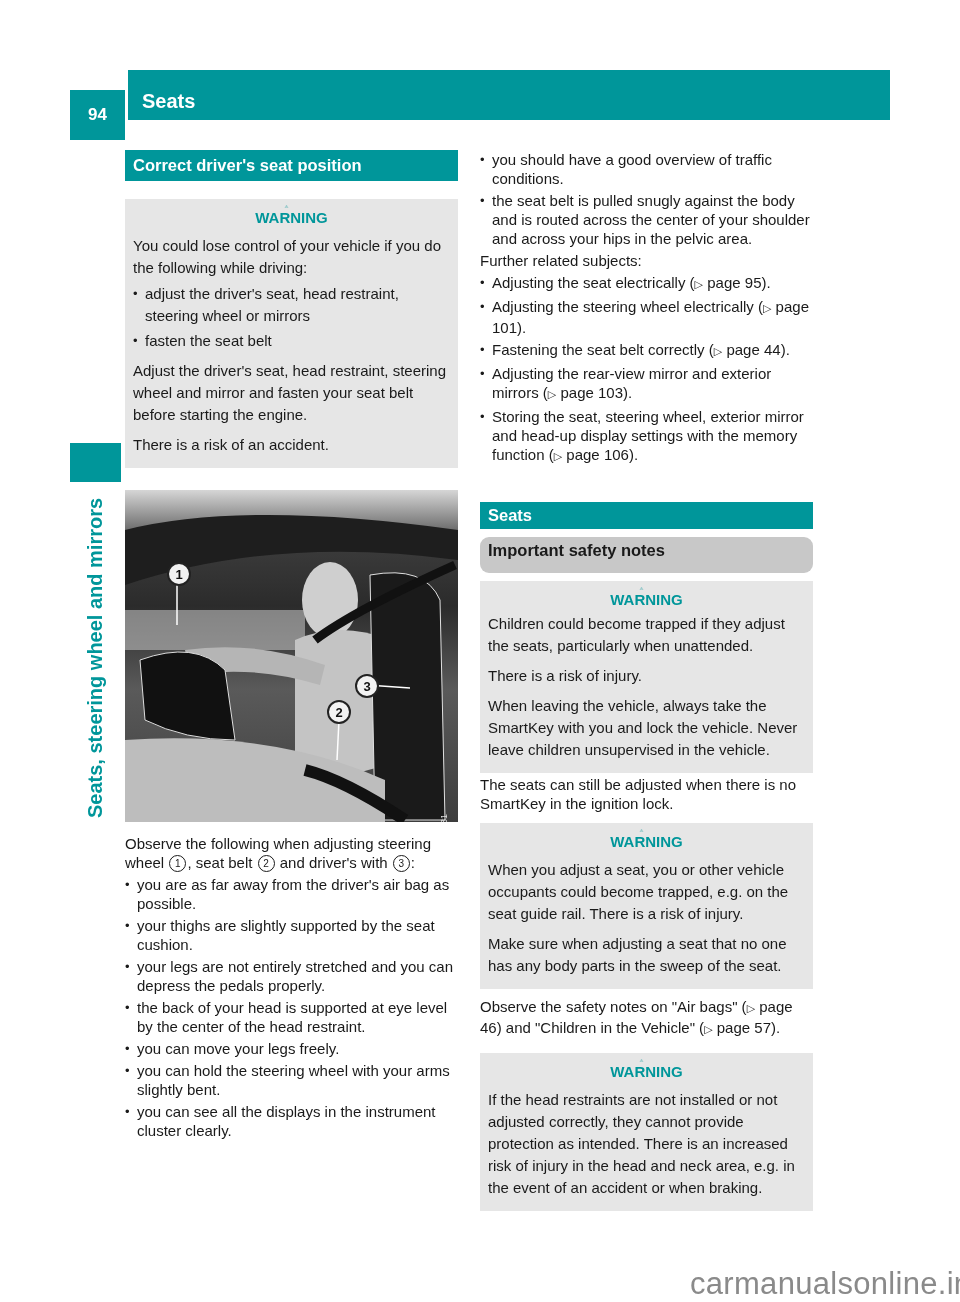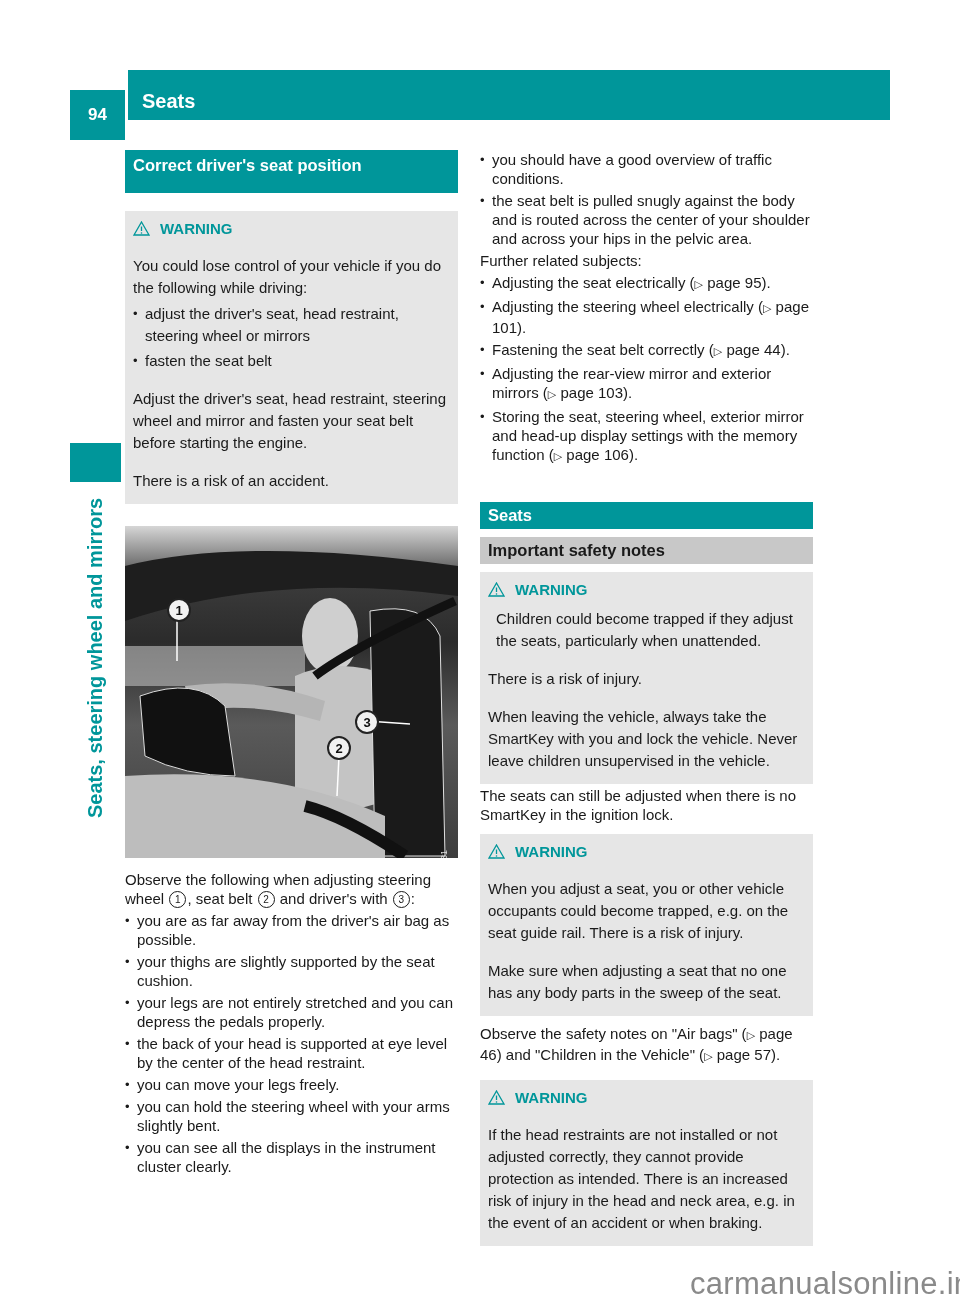--- a/index.html
+++ b/index.html
@@ -21,30 +21,30 @@
   .side-tab { position: absolute; left: 70px; top: 443px; width: 51px; height: 39px; }
   .side-label {
     position: absolute; left: 84px; top: 818px; transform-origin: left top; transform: rotate(-90deg);
     color: #00969a; font-weight: bold; font-size: 20px; white-space: nowrap;
   }
   .col { position: absolute; width: 333px; font-size: 15px; line-height: 19px; }
   .col-left { left: 125px; top: 150px; }
   .col-right { left: 480px; top: 150px; }
   .h-teal {
     background: #00969a; color: #fff; font-weight: bold; font-size: 16.5px;
-    height: 43px; line-height: 31px; padding-left: 8px;
+    height: 31px; line-height: 31px; padding-left: 8px;
   }
   .h-grey {
     background: #c8c8c8; color: #1a1a1a; font-weight: bold; font-size: 16.5px;
-    height: 27px; line-height: 27px; padding-left: 8px;
+    height: 36px; line-height: 27px; padding-left: 8px; border-radius: 9px;
   }
   .warn-box { background: #e6e6e6; padding: 6px 8px 8px 8px; }
-  .warn-head { display: flex; align-items: center; color: #00969a; font-weight: bold; font-size: 15px; height: 22px; margin-bottom: 4px; }
+  .warn-head { display: flex; align-items: center; color: #00969a; font-weight: bold; font-size: 15px; height: 22px; margin-bottom: 4px; flex-direction: column; }
   .warn-head svg { margin-right: 10px; }
-  .warn-box p { margin: 16px 0 4px 0; line-height: 22px; }
+  .warn-box p { margin: 8px 0 4px 0; line-height: 22px; }
   .warn-box ul { margin: 0 0 4px 0; padding: 0; list-style: none; }
   .warn-box li { line-height: 22px; }
   ul.bul { list-style: none; padding: 0; margin: 0; }
   ul.bul li { position: relative; padding-left: 12px; margin-bottom: 3px; }
   ul.bul li::before { content: "\2022"; position: absolute; left: 0; top: 0; font-size: 13px; }
   p.plain { margin: 0 0 3px 0; }
   .photo {
     width: 333px; height: 332px; position: relative; overflow: hidden;
     background: linear-gradient(180deg, #d6d6d6 0%, #3a3a3a 18%, #2b2b2b 35%, #5a5a5a 60%, #3d3d3d 100%);
   }
@@ -157,21 +157,21 @@
 
   <div class="warn-box" style="margin-top:8px;">
     <div class="warn-head">
       <svg width="17" height="15" viewBox="0 0 17 15">
           <path d="M8.5 1 L16 14 L1 14 Z" fill="none" stroke="#00969a" stroke-width="1.3"></path>
           <line x1="8.5" y1="5.5" x2="8.5" y2="10" stroke="#00969a" stroke-width="1.3"></line>
           <circle cx="8.5" cy="12" r="0.8" fill="#00969a"></circle>
         </svg>
       <span>WARNING</span>
     </div>
-    <p style="margin:8px;">Children could become trapped if they adjust the seats, particularly when unattended.</p>
+    <p style="margin:0;">Children could become trapped if they adjust the seats, particularly when unattended.</p>
     <p>There is a risk of injury.</p>
     <p>When leaving the vehicle, always take the SmartKey with you and lock the vehicle. Never leave children unsupervised in the vehicle.</p>
   </div>
 
   <p class="plain" style="margin-top:2px;">The seats can still be adjusted when there is no SmartKey in the ignition lock.</p>
 
   <div class="warn-box" style="margin-top:10px;">
     <div class="warn-head">
       <svg width="17" height="15" viewBox="0 0 17 15">
           <path d="M8.5 1 L16 14 L1 14 Z" fill="none" stroke="#00969a" stroke-width="1.3"></path>

